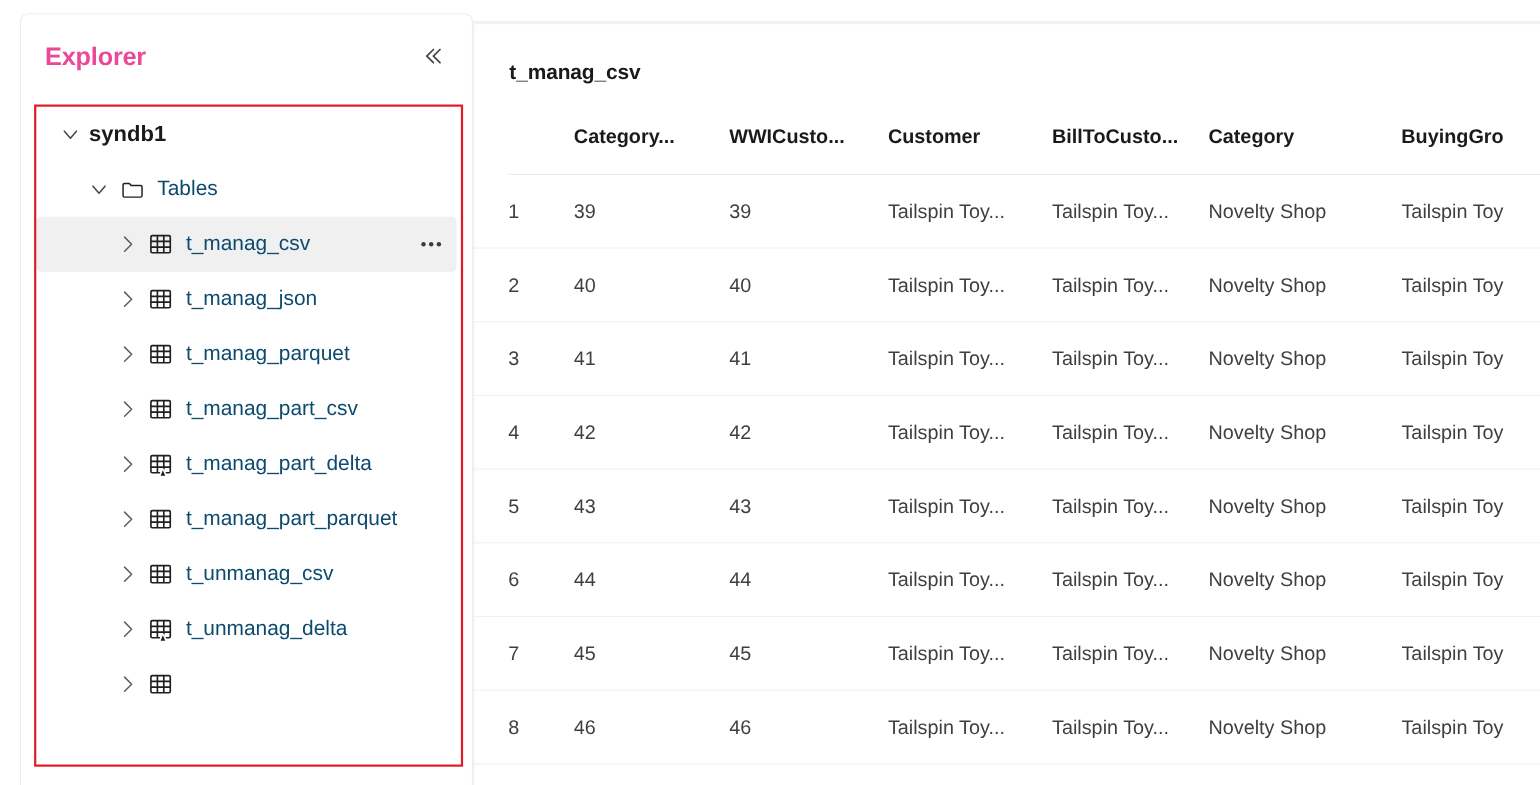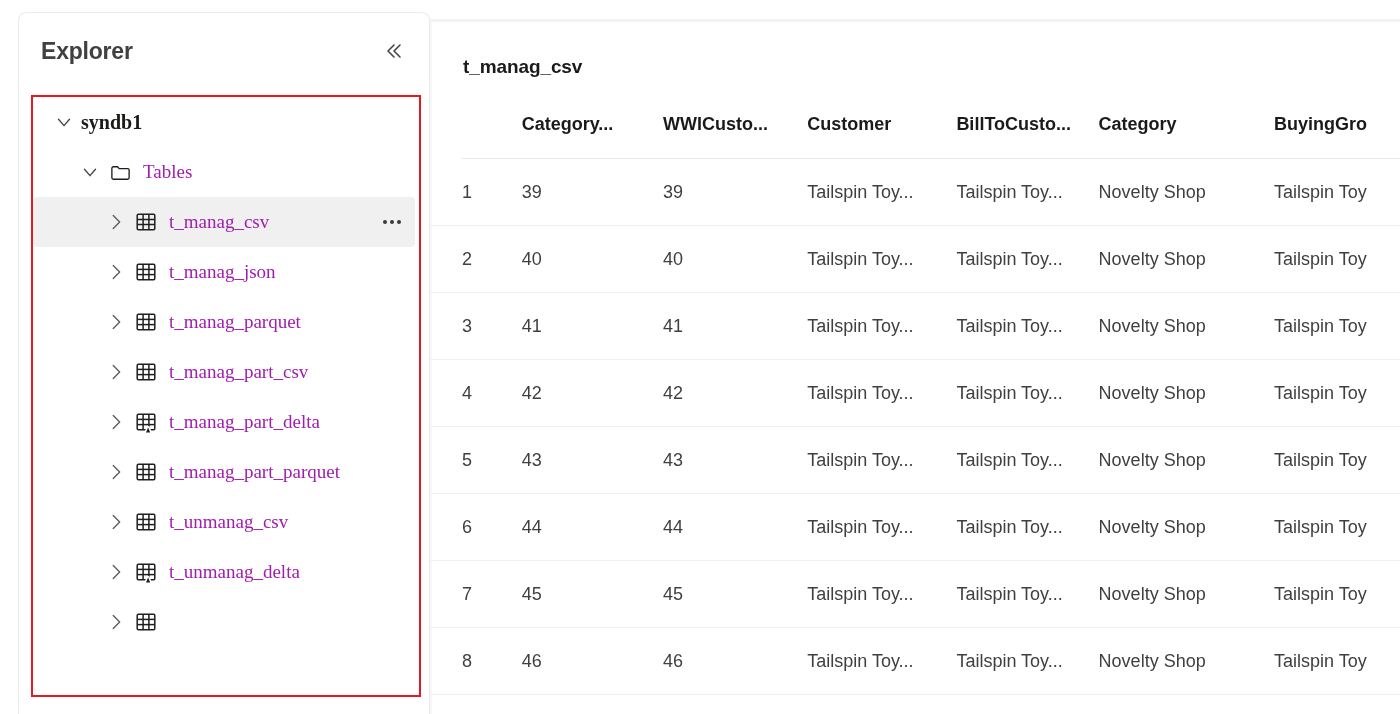--- a/index.html
+++ b/index.html
@@ -45,21 +45,21 @@
     height: 76px;
     display: flex;
     align-items: center;
     box-sizing: border-box;
     padding: 0 20px 0 22px;
   }
 
   .explorer-title {
     font-size: 23px;
     font-weight: bold;
-    color: #404040;
+    color: #ec4899;
     letter-spacing: -0.2px;
     flex: 1 1 auto;
   }
 
   .collapse-btn {
     width: 32px;
     height: 32px;
     display: flex;
     align-items: center;
     justify-content: center;
@@ -92,21 +92,20 @@
   .tree-row {
     position: relative;
     display: flex;
     align-items: center;
     height: 50px;
     box-sizing: border-box;
     cursor: pointer;
     border-radius: 4px;
     margin: 0 14px 0 14px;
     padding-right: 8px;
-    font-family: Liberation Serif, serif;
   }
   .tree-row.selected { background: #f0f0f0; }
 
   .tree-row.lvl0 { padding-left: 18px; }
   .tree-row.lvl1 { padding-left: 44px; }
   .tree-row.lvl2 { padding-left: 70px; }
 
   .twisty {
     width: 26px;
     height: 26px;
@@ -124,21 +123,21 @@
     margin-left: 4px;
     margin-right: 10px;
     display: flex;
     align-items: center;
     justify-content: center;
     color: #201f1e;
   }
 
   .node-label {
     font-size: 19px;
-    color: #a21caf;
+    color: #0c4a6e;
     white-space: nowrap;
   }
   .tree-row.lvl0 .node-label {
     font-weight: bold;
     font-size: 20px;
     color: #1b1a19;
     margin-left: 4px;
   }
 
   .row-more {

